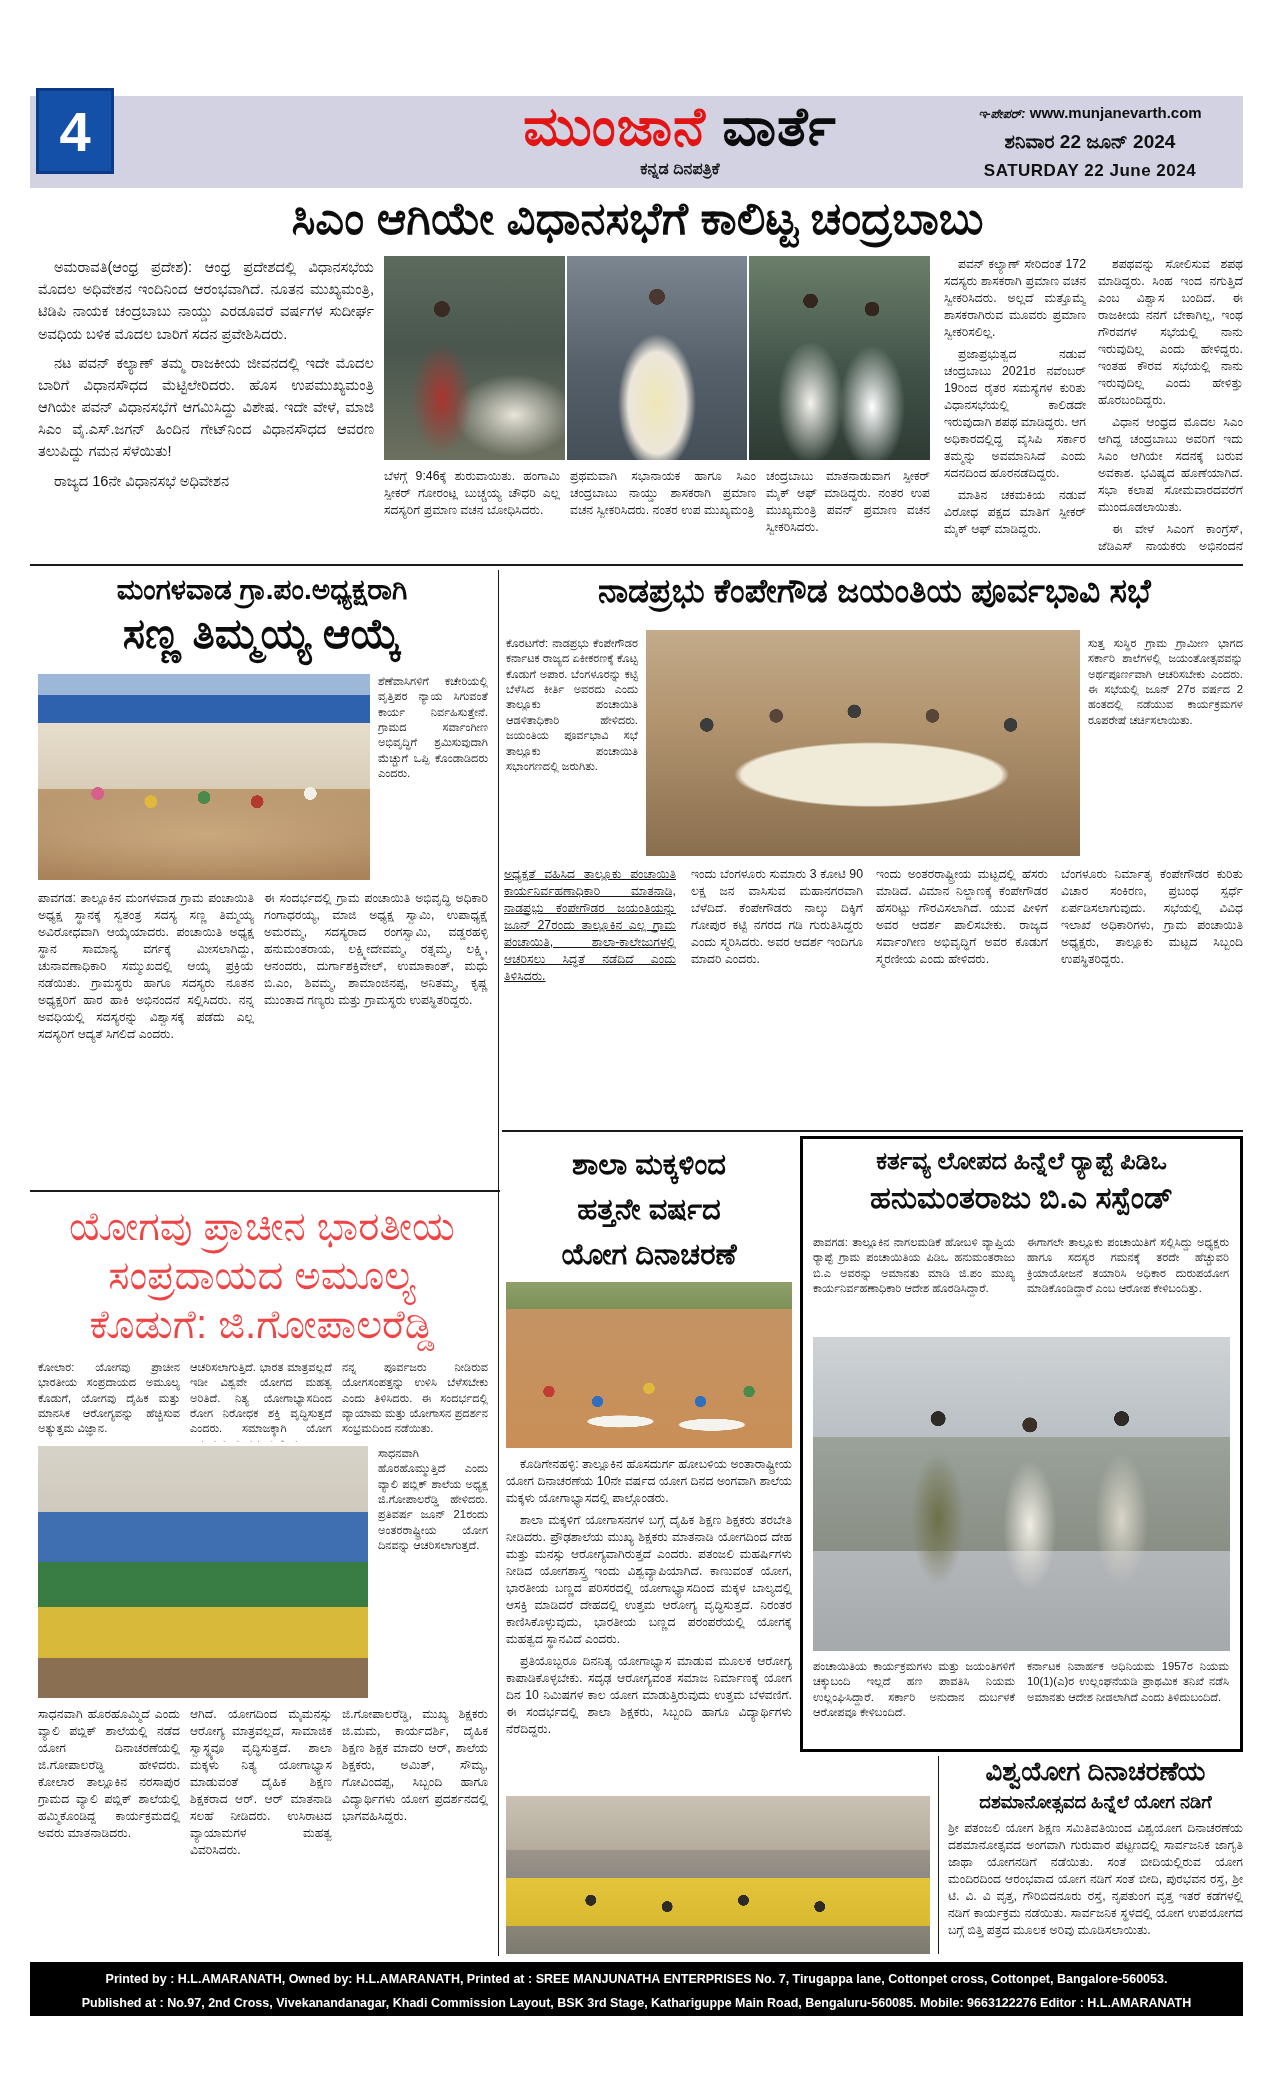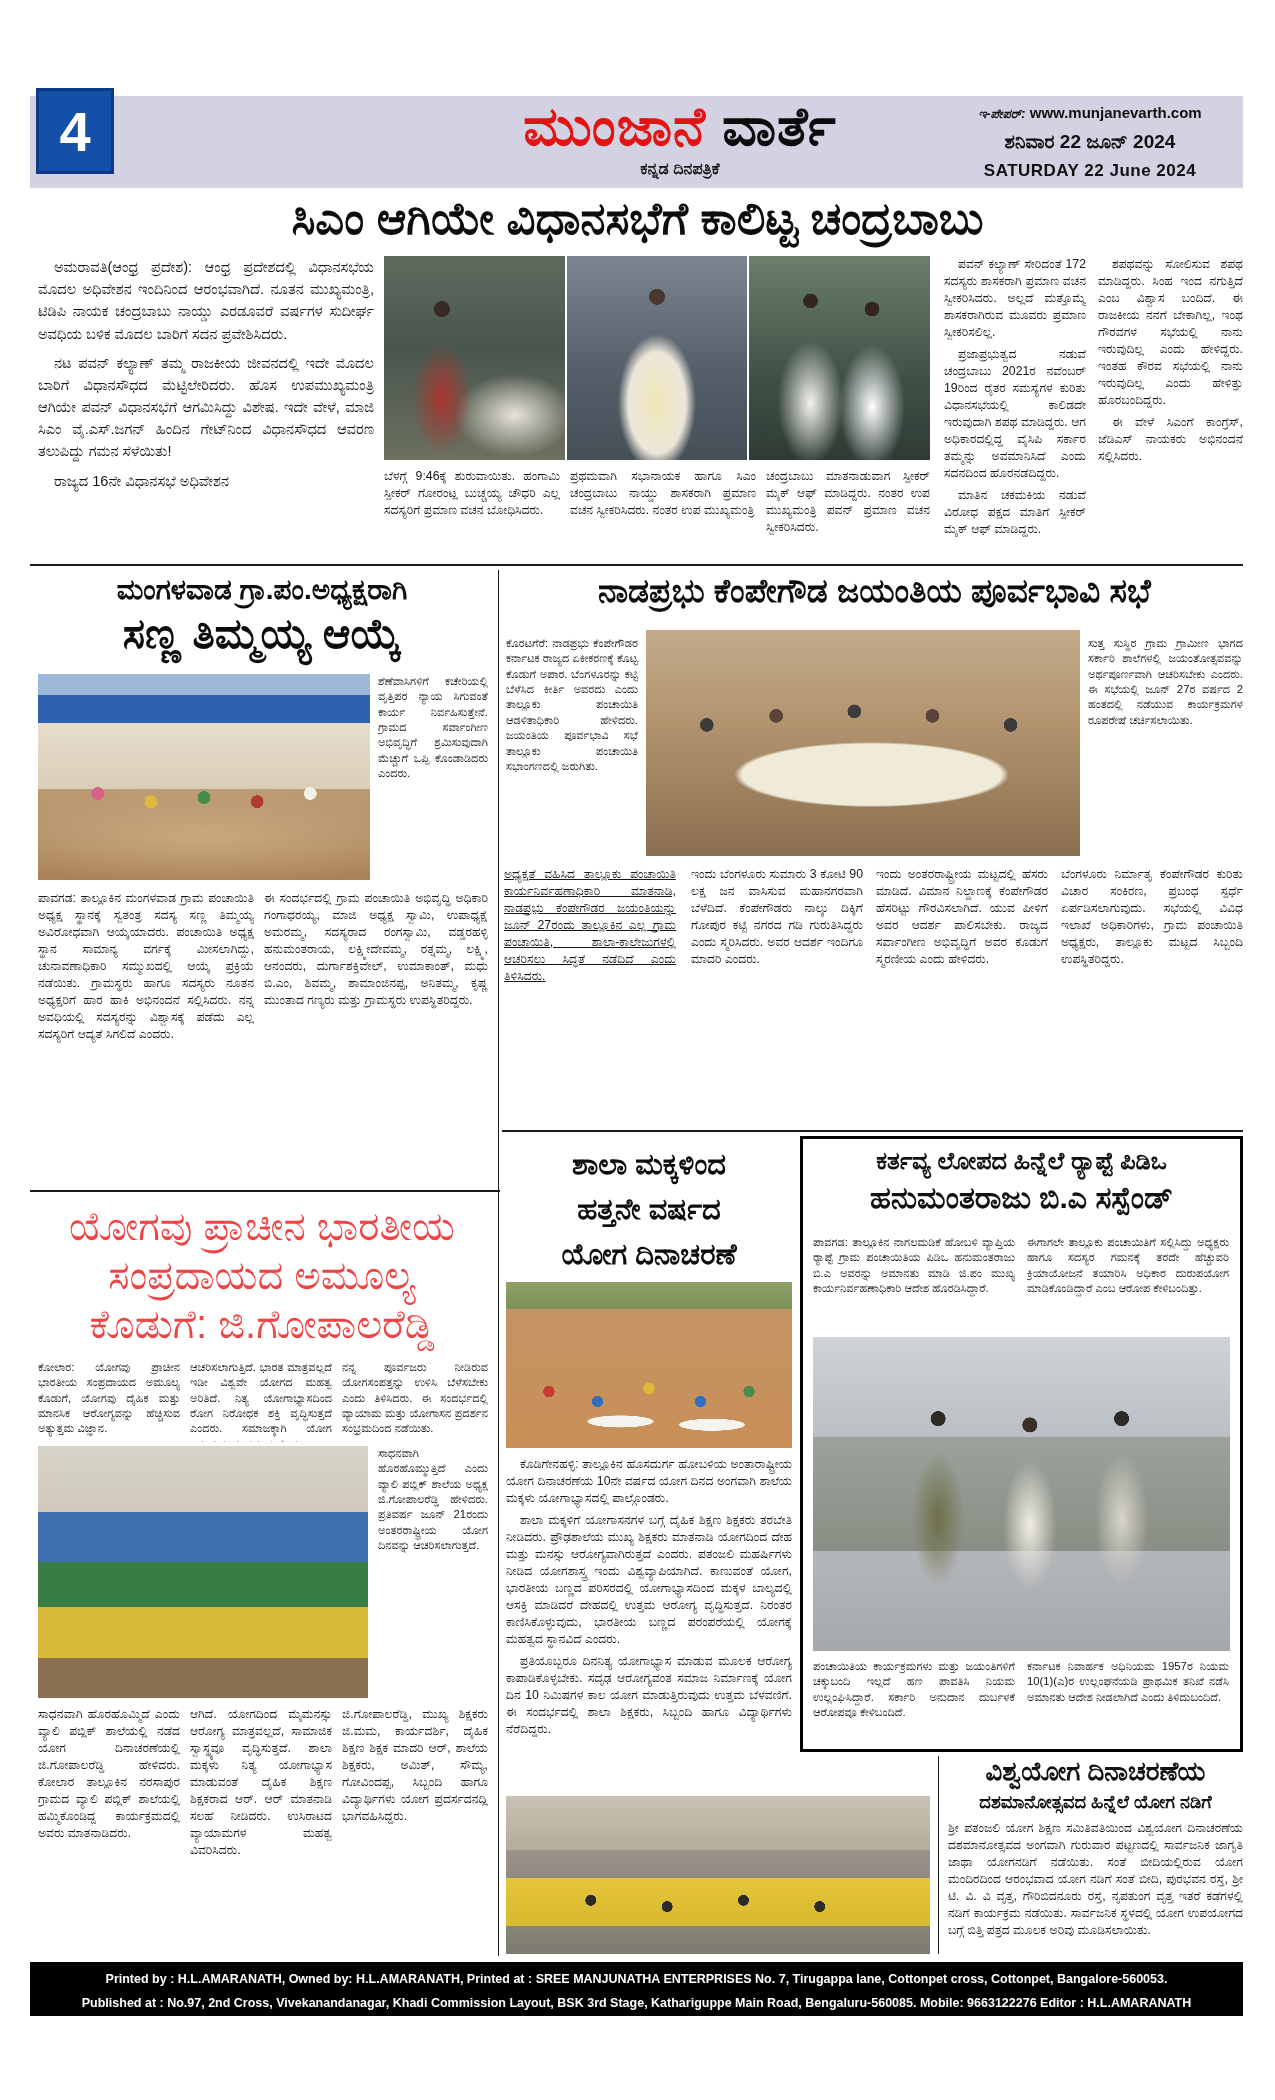--- a/index.html
+++ b/index.html
@@ -149,20 +149,21 @@
   <div class="abs txt" style="left:570px;top:468px;width:186px;height:90px;overflow:hidden;">ಪ್ರಥಮವಾಗಿ ಸಭಾನಾಯಕ ಹಾಗೂ ಸಿಎಂ ಚಂದ್ರಬಾಬು ನಾಯ್ಡು ಶಾಸಕರಾಗಿ ಪ್ರಮಾಣ ವಚನ ಸ್ವೀಕರಿಸಿದರು. ನಂತರ ಉಪ ಮುಖ್ಯಮಂತ್ರಿ</div>
   <div class="abs txt" style="left:766px;top:468px;width:164px;height:90px;overflow:hidden;">ಚಂದ್ರಬಾಬು ಮಾತನಾಡುವಾಗ ಸ್ಪೀಕರ್ ಮೈಕ್ ಆಫ್ ಮಾಡಿದ್ದರು. ನಂತರ ಉಪ ಮುಖ್ಯಮಂತ್ರಿ ಪವನ್ ಪ್ರಮಾಣ ವಚನ ಸ್ವೀಕರಿಸಿದರು.</div>
 
   <div class="abs txt" style="left:944px;top:256px;width:142px;height:302px;overflow:hidden;">
     <p>ಪವನ್ ಕಲ್ಯಾಣ್ ಸೇರಿದಂತೆ 172 ಸದಸ್ಯರು ಶಾಸಕರಾಗಿ ಪ್ರಮಾಣ ವಚನ ಸ್ವೀಕರಿಸಿದರು. ಅಲ್ಲದೆ ಮತ್ತೊಮ್ಮೆ ಶಾಸಕರಾಗಿರುವ ಮೂವರು ಪ್ರಮಾಣ ಸ್ವೀಕರಿಸಲಿಲ್ಲ.</p>
     <p>ಪ್ರಜಾಪ್ರಭುತ್ವದ ನಡುವೆ ಚಂದ್ರಬಾಬು 2021ರ ನವೆಂಬರ್ 19ರಿಂದ ರೈತರ ಸಮಸ್ಯೆಗಳ ಕುರಿತು ವಿಧಾನಸಭೆಯಲ್ಲಿ ಕಾಲಿಡದೇ ಇರುವುದಾಗಿ ಶಪಥ ಮಾಡಿದ್ದರು. ಆಗ ಅಧಿಕಾರದಲ್ಲಿದ್ದ ವೈಸಿಪಿ ಸರ್ಕಾರ ತಮ್ಮನ್ನು ಅವಮಾನಿಸಿದೆ ಎಂದು ಸದನದಿಂದ ಹೊರನಡೆದಿದ್ದರು.</p>
     <p>ಮಾತಿನ ಚಕಮಕಿಯ ನಡುವೆ ವಿರೋಧ ಪಕ್ಷದ ಮಾತಿಗೆ ಸ್ಪೀಕರ್ ಮೈಕ್ ಆಫ್ ಮಾಡಿದ್ದರು.</p>
   </div>
   <div class="abs txt" style="left:1098px;top:256px;width:145px;height:302px;overflow:hidden;">
     <p>ಶಪಥವನ್ನು ಸೋಲಿಸುವ ಶಪಥ ಮಾಡಿದ್ದರು. ಸಿಂಹ ಇಂದ ನಗುತ್ತಿದೆ ಎಂಬ ವಿಶ್ವಾಸ ಬಂದಿದೆ. ಈ ರಾಜಕೀಯ ನನಗೆ ಬೇಕಾಗಿಲ್ಲ, ಇಂಥ ಗೌರವಗಳ ಸಭೆಯಲ್ಲಿ ನಾನು ಇರುವುದಿಲ್ಲ ಎಂದು ಹೇಳಿದ್ದರು. ಇಂತಹ ಕೌರವ ಸಭೆಯಲ್ಲಿ ನಾನು ಇರುವುದಿಲ್ಲ ಎಂದು ಹೇಳಿತ್ತು ಹೊರಬಂದಿದ್ದರು.</p>
+    <p>ವಿಧಾನ ಆಂಧ್ರದ ಮೊದಲ ಸಿಎಂ ಆಗಿದ್ದ ಚಂದ್ರಬಾಬು ಅವರಿಗೆ ಇದು ಸಿಎಂ ಆಗಿಯೇ ಸದನಕ್ಕೆ ಬರುವ ಅವಕಾಶ. ಭವಿಷ್ಯದ ಹೊಣೆಯಾಗಿದೆ. ಸಭಾ ಕಲಾಪ ಸೋಮವಾರದವರೆಗೆ ಮುಂದೂಡಲಾಯಿತು.</p>
     <p>ಈ ವೇಳೆ ಸಿಎಂಗೆ ಕಾಂಗ್ರೆಸ್, ಜೆಡಿಎಸ್ ನಾಯಕರು ಅಭಿನಂದನೆ ಸಲ್ಲಿಸಿದರು.</p>
   </div>
 
   <div class="abs hrule" style="left:30px;top:564px;width:1213px;"></div>
   <div class="abs vrule" style="left:498px;top:570px;height:1386px;"></div>
 
   <div class="abs h-kicker center" style="left:36px;top:574px;width:452px;">ಮಂಗಳವಾಡ ಗ್ರಾ.ಪಂ.ಅಧ್ಯಕ್ಷರಾಗಿ</div>
   <div class="abs h-big center" style="left:36px;top:610px;width:452px;">ಸಣ್ಣ ತಿಮ್ಮಯ್ಯ ಆಯ್ಕೆ</div>
   <div class="abs photo ph-library" style="left:38px;top:674px;width:332px;height:206px;"></div>
   <div class="abs txt-sm" style="left:378px;top:674px;width:110px;height:206px;overflow:hidden;">ಶೆಣೆವಾಸಿಗಳಿಗೆ ಕಚೇರಿಯಲ್ಲಿ ವೃತ್ತಿಪರ ನ್ಯಾಯ ಸಿಗುವಂತೆ ಕಾರ್ಯ ನಿರ್ವಹಿಸುತ್ತೇನೆ. ಗ್ರಾಮದ ಸರ್ವಾಂಗೀಣ ಅಭಿವೃದ್ಧಿಗೆ ಶ್ರಮಿಸುವುದಾಗಿ ಮೆಚ್ಚುಗೆ ಒಪ್ಪಿ ಕೊಂಡಾಡಿದರು ಎಂದರು.</div>
@@ -209,21 +210,21 @@
     <div>ಸಂಪ್ರದಾಯದ ಅಮೂಲ್ಯ</div>
     <div>ಕೊಡುಗೆ: ಜಿ.ಗೋಪಾಲರೆಡ್ಡಿ</div>
   </div>
   <div class="abs txt-sm" style="left:38px;top:1360px;width:142px;height:82px;overflow:hidden;">ಕೋಲಾರ: ಯೋಗವು ಪ್ರಾಚೀನ ಭಾರತೀಯ ಸಂಪ್ರದಾಯದ ಅಮೂಲ್ಯ ಕೊಡುಗೆ, ಯೋಗವು ದೈಹಿಕ ಮತ್ತು ಮಾನಸಿಕ ಆರೋಗ್ಯವನ್ನು ಹೆಚ್ಚಿಸುವ ಅತ್ಯುತ್ತಮ ವಿಜ್ಞಾನ.</div>
   <div class="abs txt-sm" style="left:190px;top:1360px;width:142px;height:82px;overflow:hidden;">ಆಚರಿಸಲಾಗುತ್ತಿದೆ. ಭಾರತ ಮಾತ್ರವಲ್ಲದೆ ಇಡೀ ವಿಶ್ವವೇ ಯೋಗದ ಮಹತ್ವ ಅರಿತಿದೆ. ನಿತ್ಯ ಯೋಗಾಭ್ಯಾಸದಿಂದ ರೋಗ ನಿರೋಧಕ ಶಕ್ತಿ ವೃದ್ಧಿಸುತ್ತದೆ ಎಂದರು. ಸಮಾಜಕ್ಕಾಗಿ ಯೋಗ ಎನ್ನುವುದು ಈ ವರ್ಷದ ಧ್ಯೇಯ.</div>
   <div class="abs txt-sm" style="left:342px;top:1360px;width:146px;height:82px;overflow:hidden;">ನನ್ನ ಪೂರ್ವಜರು ನೀಡಿರುವ ಯೋಗಸಂಪತ್ತನ್ನು ಉಳಿಸಿ ಬೆಳೆಸಬೇಕು ಎಂದು ತಿಳಿಸಿದರು. ಈ ಸಂದರ್ಭದಲ್ಲಿ ವ್ಯಾಯಾಮ ಮತ್ತು ಯೋಗಾಸನ ಪ್ರದರ್ಶನ ಸಂಭ್ರಮದಿಂದ ನಡೆಯಿತು.</div>
   <div class="abs photo ph-group" style="left:38px;top:1446px;width:330px;height:252px;"></div>
   <div class="abs txt-sm" style="left:378px;top:1446px;width:110px;height:252px;overflow:hidden;">ಸಾಧನವಾಗಿ ಹೊರಹೊಮ್ಮುತ್ತಿದೆ ಎಂದು ವ್ಯಾಲಿ ಪಬ್ಲಿಕ್ ಶಾಲೆಯ ಅಧ್ಯಕ್ಷ ಜಿ.ಗೋಪಾಲರೆಡ್ಡಿ ಹೇಳಿದರು. ಪ್ರತಿವರ್ಷ ಜೂನ್ 21ರಂದು ಅಂತರರಾಷ್ಟ್ರೀಯ ಯೋಗ ದಿನವನ್ನು ಆಚರಿಸಲಾಗುತ್ತದೆ.</div>
   <div class="abs txt" style="left:38px;top:1706px;width:142px;height:250px;overflow:hidden;">ಸಾಧನವಾಗಿ ಹೊರಹೊಮ್ಮಿದೆ ಎಂದು ವ್ಯಾಲಿ ಪಬ್ಲಿಕ್ ಶಾಲೆಯಲ್ಲಿ ನಡೆದ ಯೋಗ ದಿನಾಚರಣೆಯಲ್ಲಿ ಜಿ.ಗೋಪಾಲರೆಡ್ಡಿ ಹೇಳಿದರು. ಕೋಲಾರ ತಾಲ್ಲೂಕಿನ ನರಸಾಪುರ ಗ್ರಾಮದ ವ್ಯಾಲಿ ಪಬ್ಲಿಕ್ ಶಾಲೆಯಲ್ಲಿ ಹಮ್ಮಿಕೊಂಡಿದ್ದ ಕಾರ್ಯಕ್ರಮದಲ್ಲಿ ಅವರು ಮಾತನಾಡಿದರು.</div>
   <div class="abs txt" style="left:190px;top:1706px;width:142px;height:250px;overflow:hidden;">ಆಗಿದೆ. ಯೋಗದಿಂದ ಮೈಮನಸ್ಸು ಆರೋಗ್ಯ ಮಾತ್ರವಲ್ಲದೆ, ಸಾಮಾಜಿಕ ಸ್ವಾಸ್ಥ್ಯವೂ ವೃದ್ಧಿಸುತ್ತದೆ. ಶಾಲಾ ಮಕ್ಕಳು ನಿತ್ಯ ಯೋಗಾಭ್ಯಾಸ ಮಾಡುವಂತೆ ದೈಹಿಕ ಶಿಕ್ಷಣ ಶಿಕ್ಷಕರಾದ ಆರ್. ಆರ್ ಮಾತನಾಡಿ ಸಲಹೆ ನೀಡಿದರು. ಉಸಿರಾಟದ ವ್ಯಾಯಾಮಗಳ ಮಹತ್ವ ವಿವರಿಸಿದರು.</div>
-  <div class="abs txt" style="left:342px;top:1706px;width:146px;height:250px;overflow:hidden;">ಜಿ.ಗೋಪಾಲರೆಡ್ಡಿ, ಮುಖ್ಯ ಶಿಕ್ಷಕರು ಜಿ.ಮಮ, ಕಾರ್ಯದರ್ಶಿ, ದೈಹಿಕ ಶಿಕ್ಷಣ ಶಿಕ್ಷಕ ಮಾದರಿ ಆರ್, ಶಾಲೆಯ ಶಿಕ್ಷಕರು, ಅಮಿತ್, ಸೌಮ್ಯ, ಗೋವಿಂದಪ್ಪ, ಸಿಬ್ಬಂದಿ ಹಾಗೂ ವಿದ್ಯಾರ್ಥಿಗಳು ಯೋಗ ಪ್ರದರ್ಸದನದ್ಲಿ ಭಾಗವಹಿಸಿದ್ದರು.</div>
+  <div class="abs txt" style="left:342px;top:1706px;width:146px;height:250px;overflow:hidden;">ಜಿ.ಗೋಪಾಲರೆಡ್ಡಿ, ಮುಖ್ಯ ಶಿಕ್ಷಕರು ಜಿ.ಮಮ, ಕಾರ್ಯದರ್ಶಿ, ದೈಹಿಕ ಶಿಕ್ಷಣ ಶಿಕ್ಷಕ ಮಾದರಿ ಆರ್, ಶಾಲೆಯ ಶಿಕ್ಷಕರು, ಅಮಿತ್, ಸೌಮ್ಯ, ಗೋವಿಂದಪ್ಪ, ಸಿಬ್ಬಂದಿ ಹಾಗೂ ವಿದ್ಯಾರ್ಥಿಗಳು ಯೋಗ ಪ್ರದರ್ಶನದಲ್ಲಿ ಭಾಗವಹಿಸಿದ್ದರು.</div>
 
   <div class="abs photo ph-march" style="left:506px;top:1796px;width:424px;height:158px;"></div>
   <div class="abs vrule" style="left:938px;top:1756px;height:198px;"></div>
 
   <div class="abs center" style="left:948px;top:1756px;width:295px;font-size:26px;font-weight:bold;">ವಿಶ್ವಯೋಗ ದಿನಾಚರಣೆಯ</div>
   <div class="abs center" style="left:948px;top:1792px;width:295px;font-size:18px;font-weight:bold;">ದಶಮಾನೋತ್ಸವದ ಹಿನ್ನೆಲೆ ಯೋಗ ನಡಿಗೆ</div>
   <div class="abs txt" style="left:948px;top:1820px;width:295px;height:136px;overflow:hidden;">ಶ್ರೀ ಪತಂಜಲಿ ಯೋಗ ಶಿಕ್ಷಣ ಸಮಿತಿವತಿಯಿಂದ ವಿಶ್ವಯೋಗ ದಿನಾಚರಣೆಯ ದಶಮಾನೋತ್ಸವದ ಅಂಗವಾಗಿ ಗುರುವಾರ ಪಟ್ಟಣದಲ್ಲಿ ಸಾರ್ವಜನಿಕ ಜಾಗೃತಿ ಜಾಥಾ ಯೋಗನಡಿಗೆ ನಡೆಯಿತು. ಸಂತೆ ಬೀದಿಯಲ್ಲಿರುವ ಯೋಗ ಮಂದಿರದಿಂದ ಆರಂಭವಾದ ಯೋಗ ನಡಿಗೆ ಸಂತೆ ಬೀದಿ, ಪುರಭವನ ರಸ್ತೆ, ಶ್ರೀ ಟಿ. ವಿ. ವಿ ವೃತ್ತ, ಗೌರಿಬಿದನೂರು ರಸ್ತೆ, ನೃಪತುಂಗ ವೃತ್ತ ಇತರೆ ಕಡೆಗಳಲ್ಲಿ ನಡಿಗೆ ಕಾರ್ಯಕ್ರಮ ನಡೆಯಿತು. ಸಾರ್ವಜನಿಕ ಸ್ಥಳದಲ್ಲಿ ಯೋಗ ಉಪಯೋಗದ ಬಗ್ಗೆ ಬಿತ್ತಿ ಪತ್ರದ ಮೂಲಕ ಅರಿವು ಮೂಡಿಸಲಾಯಿತು.</div>
 
   <div class="abs footer">
     <div>Printed by : H.L.AMARANATH, Owned by: H.L.AMARANATH, Printed at : SREE MANJUNATHA ENTERPRISES No. 7, Tirugappa lane, Cottonpet cross, Cottonpet, Bangalore-560053.</div>

